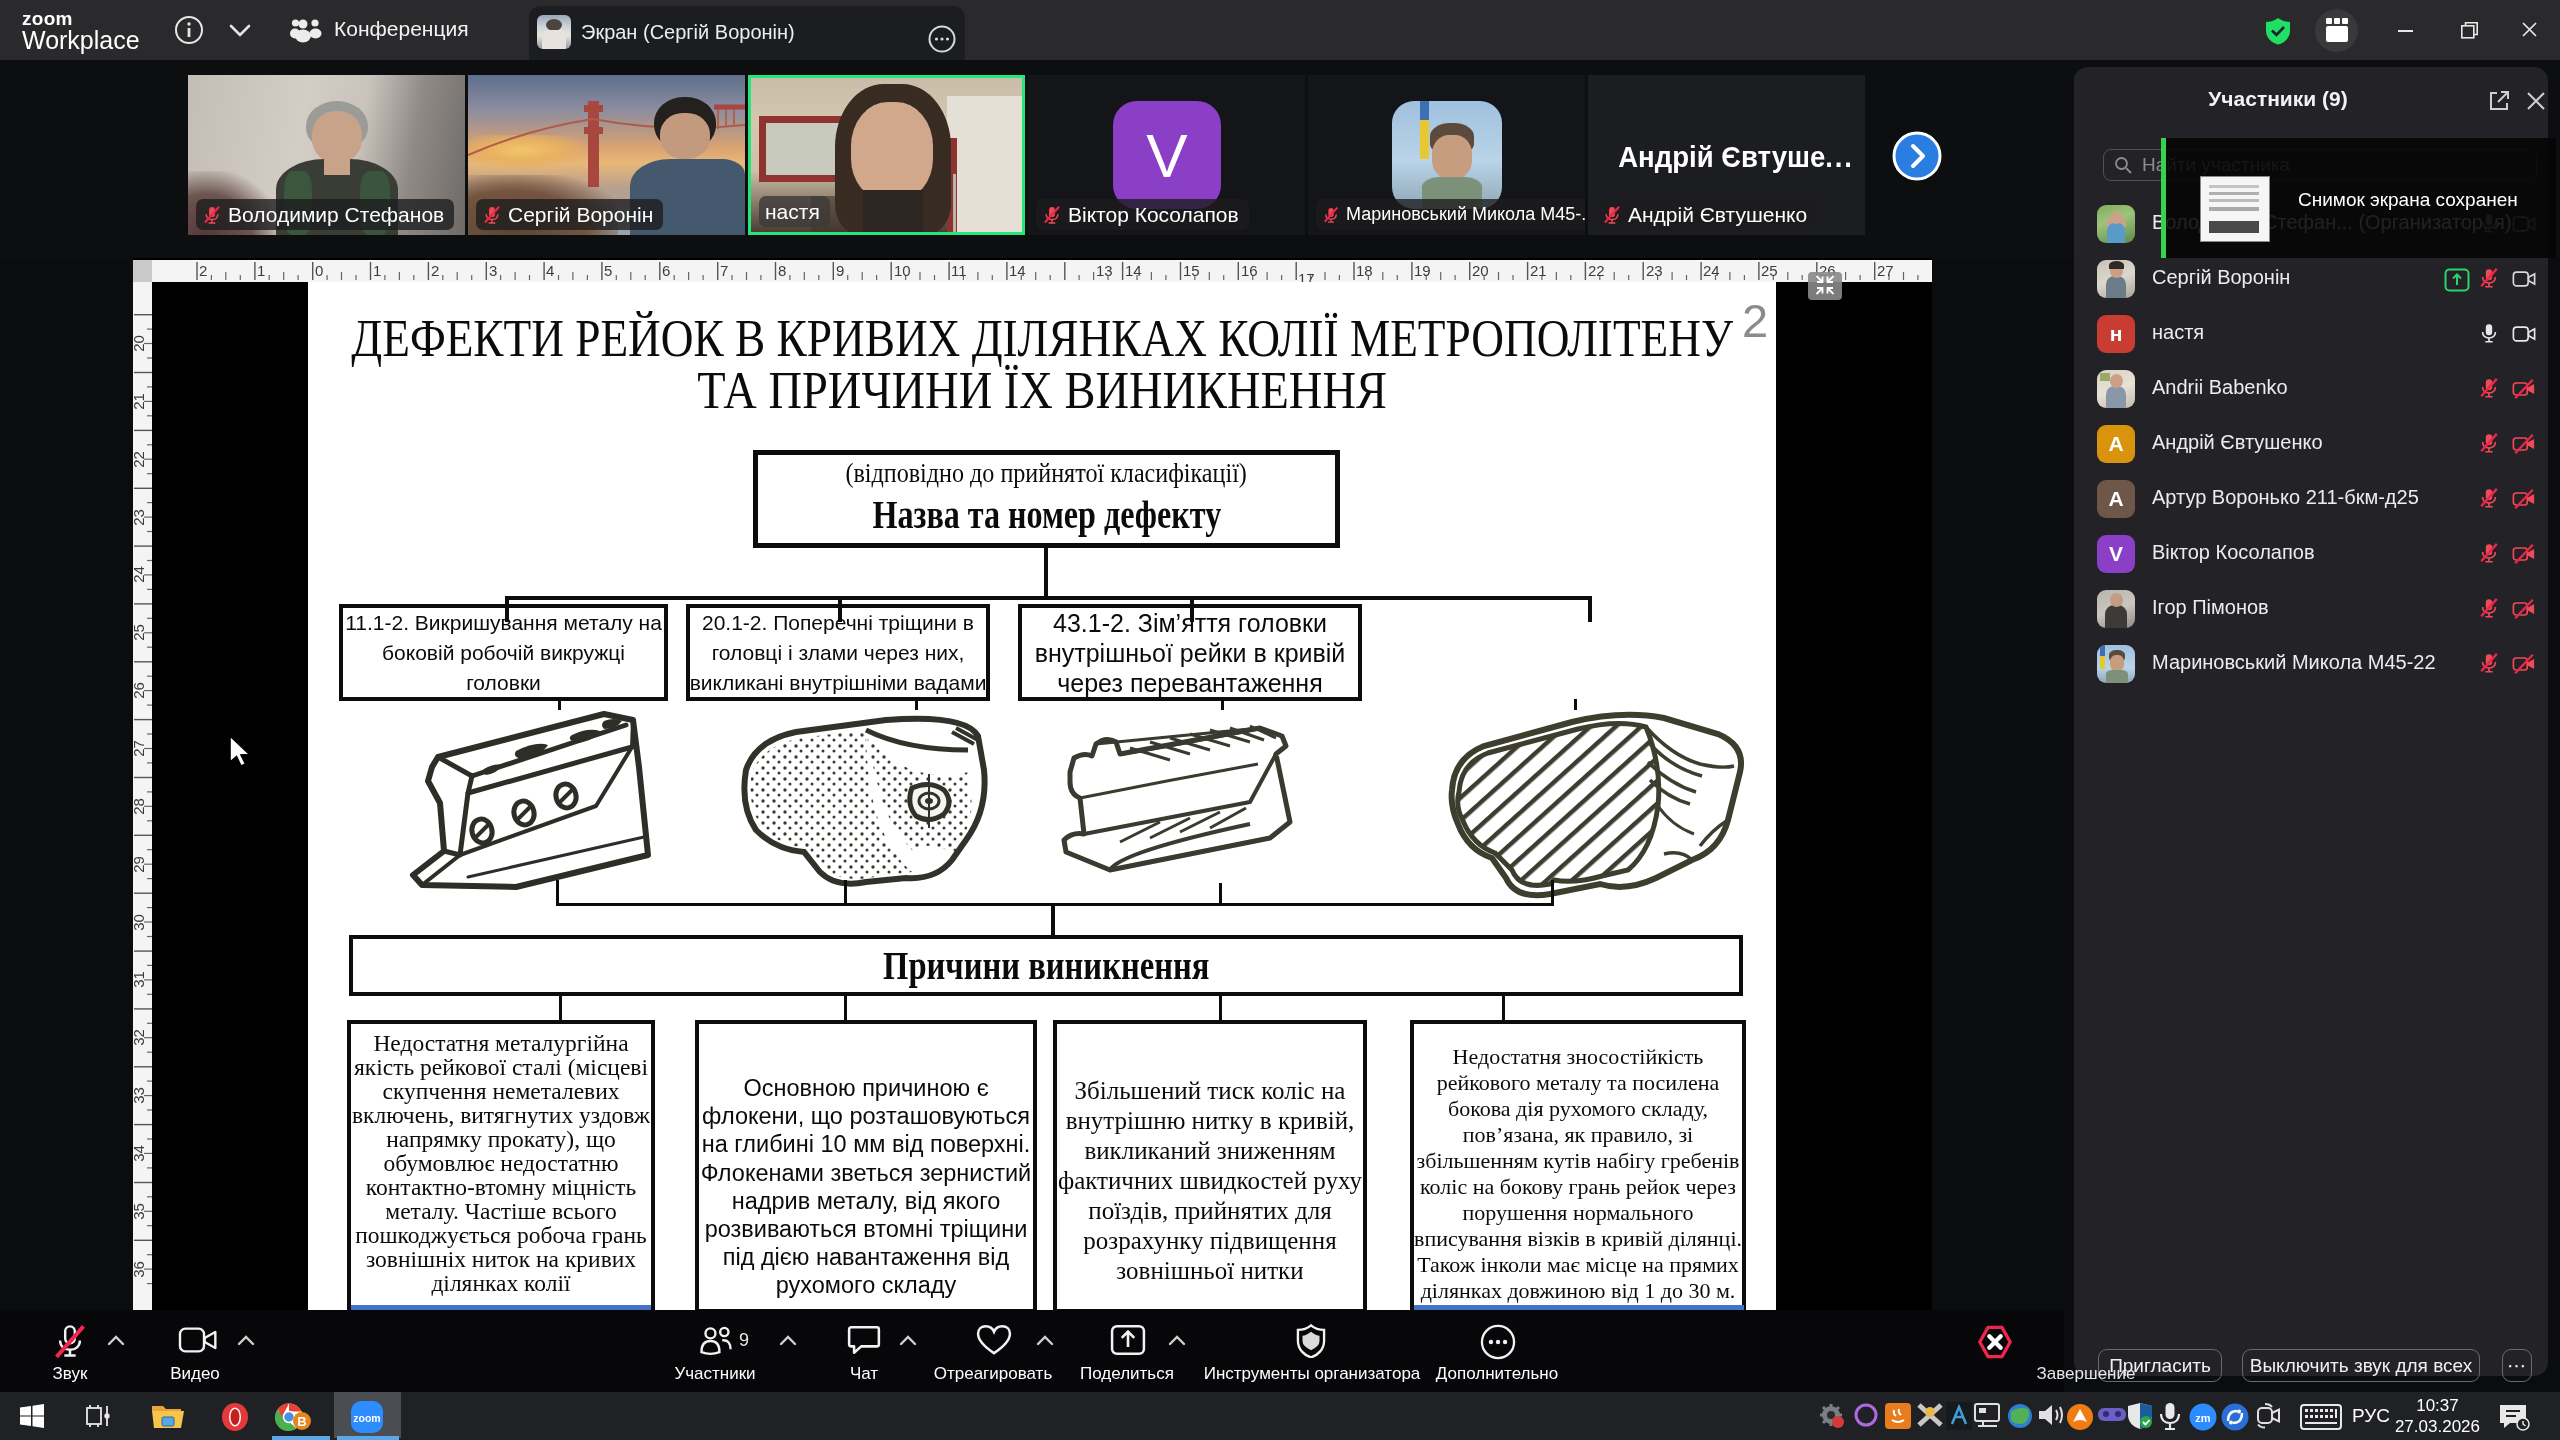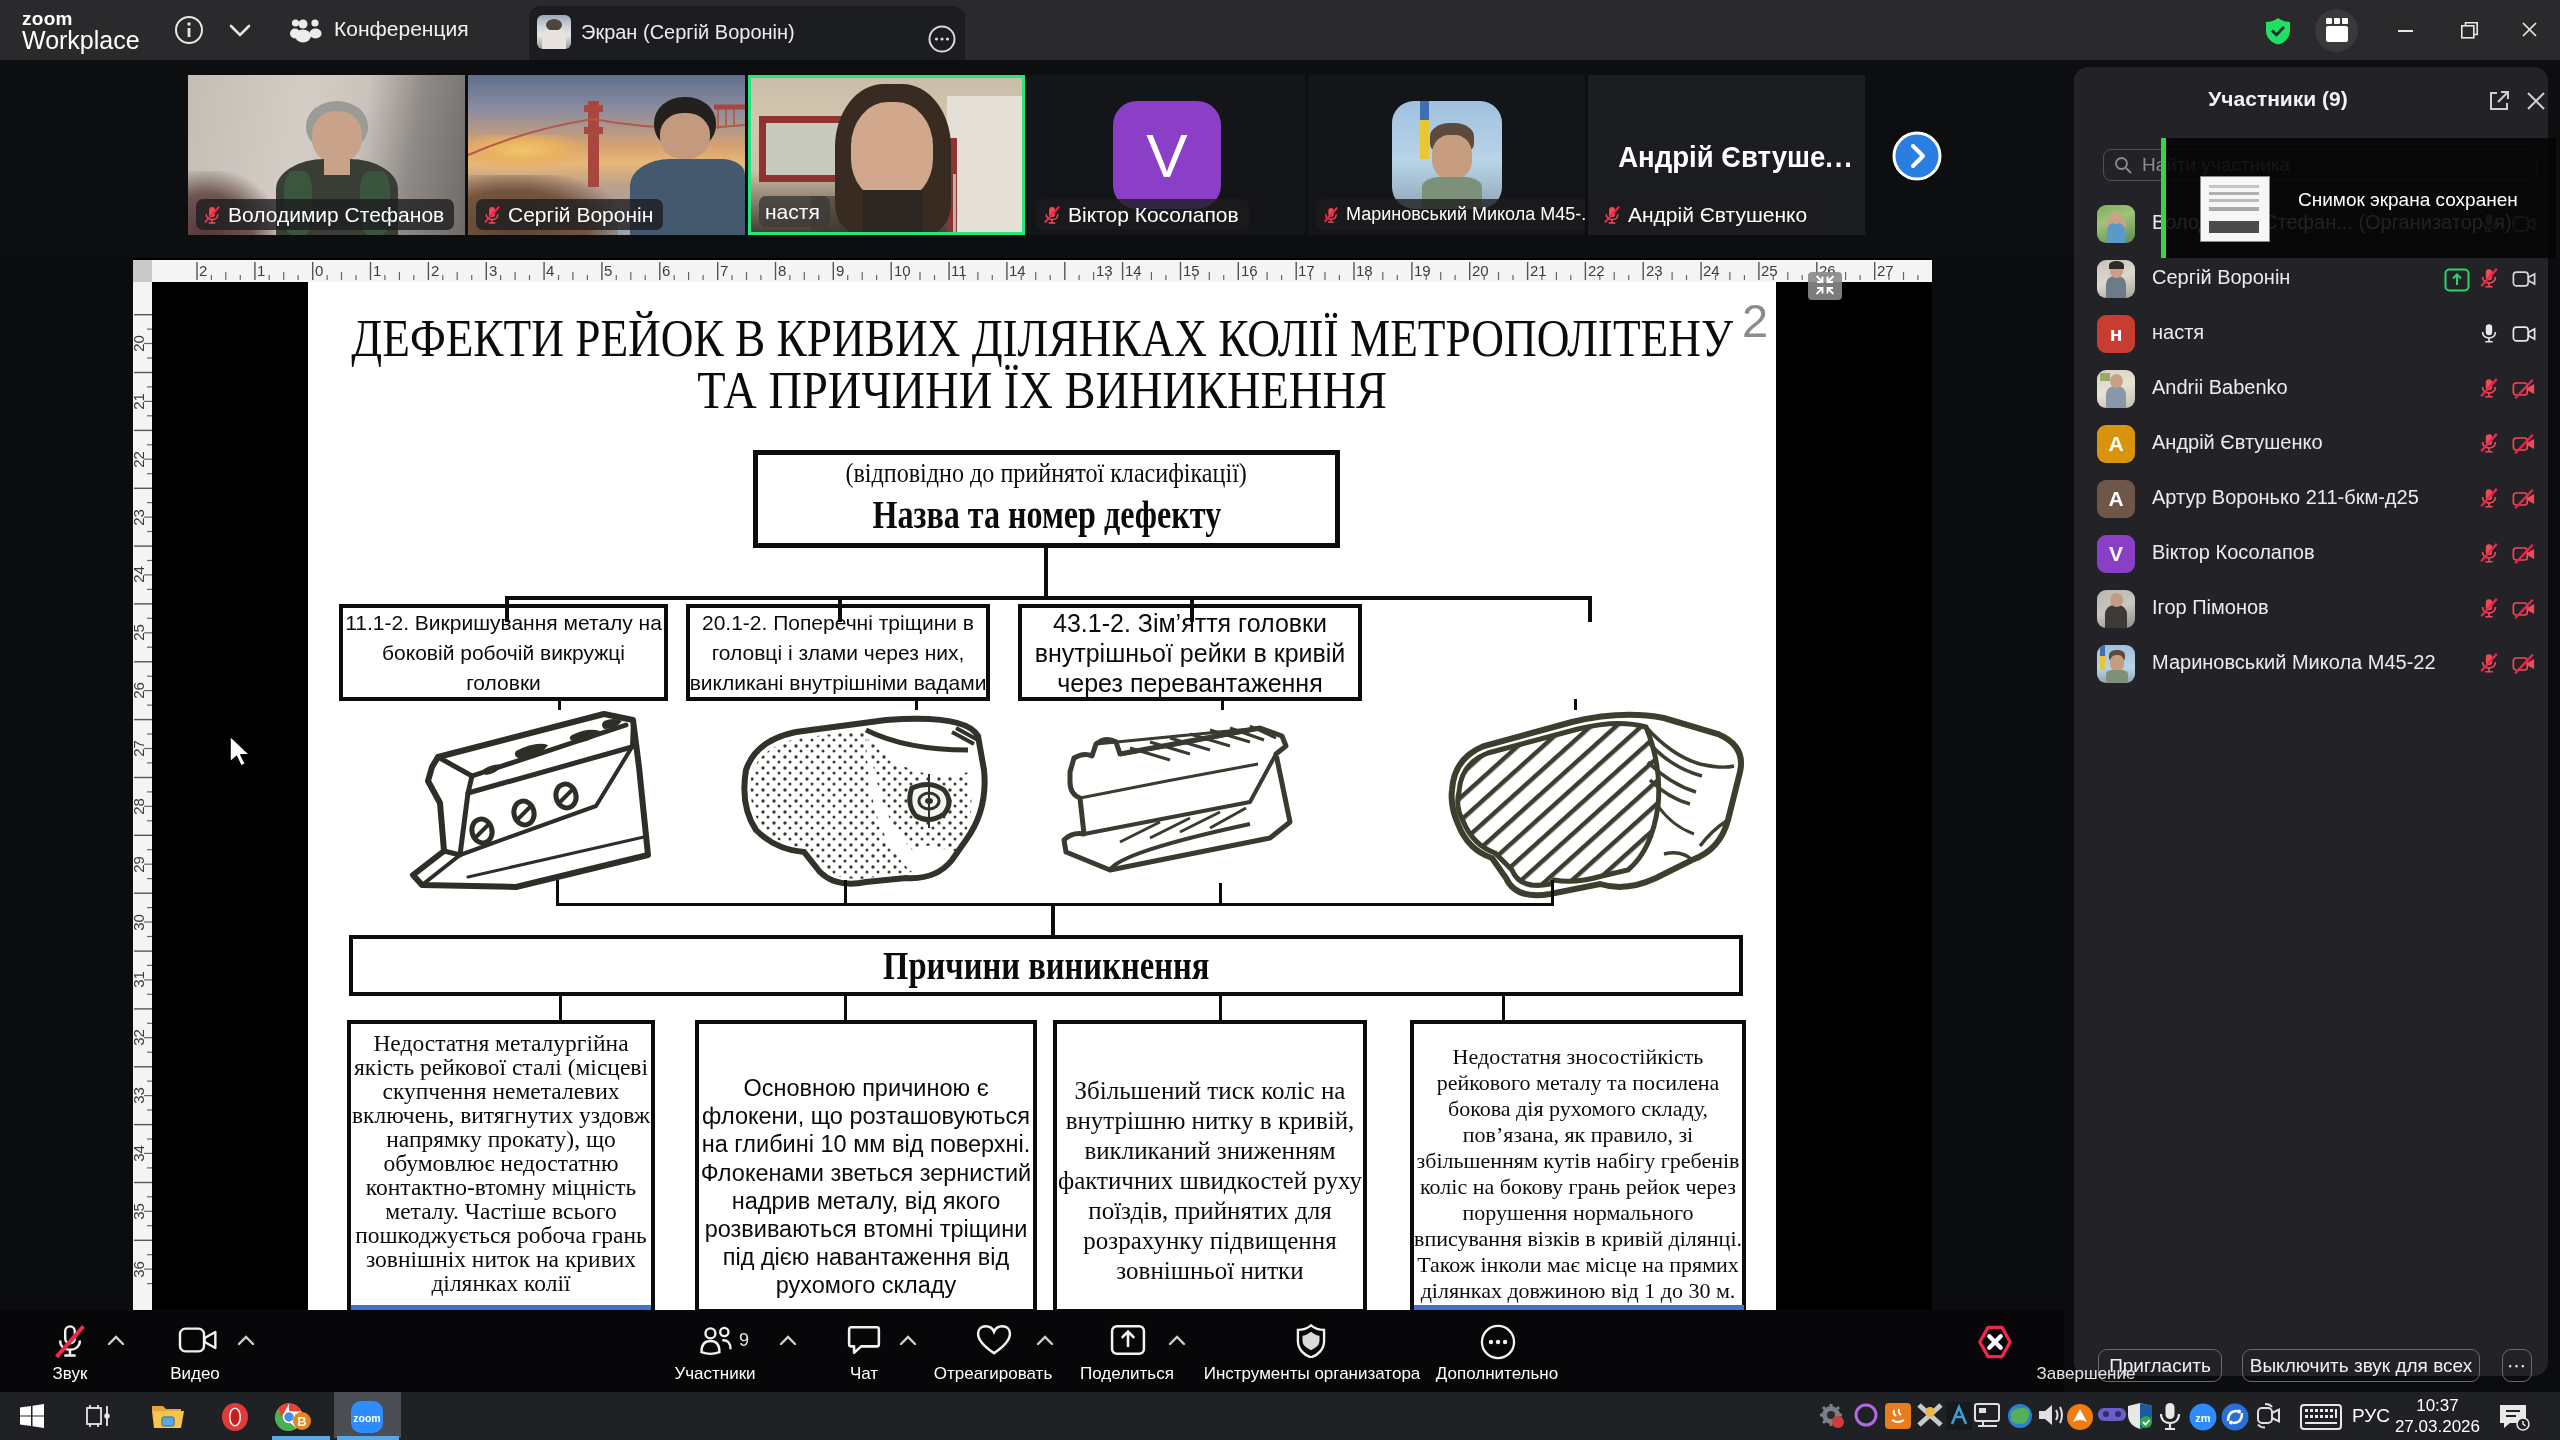--- a/index.html
+++ b/index.html
@@ -348,21 +348,21 @@
       <div class="rnum" style="left:568px;top:2px;">7</div>
       <div class="rnum" style="left:626px;top:2px;">8</div>
       <div class="rnum" style="left:684px;top:2px;">9</div>
       <div class="rnum" style="left:742px;top:2px;">10</div>
       <div class="rnum" style="left:799px;top:2px;">11</div>
       <div class="rnum" style="left:857px;top:2px;">14</div>
       <div class="rnum" style="left:900px;top:2px;padding-left:44px;">13</div>
       <div class="rnum" style="left:973px;top:2px;">14</div>
       <div class="rnum" style="left:1031px;top:2px;">15</div>
       <div class="rnum" style="left:1089px;top:2px;">16</div>
-      <div class="rnum" style="left:1146px;top:2px;">17</div>
+      <div class="rnum" style="left:1146px;top:10px;">17</div>
       <div class="rnum" style="left:1204px;top:2px;">18</div>
       <div class="rnum" style="left:1262px;top:2px;">19</div>
       <div class="rnum" style="left:1320px;top:2px;">20</div>
       <div class="rnum" style="left:1378px;top:2px;">21</div>
       <div class="rnum" style="left:1436px;top:2px;">22</div>
       <div class="rnum" style="left:1494px;top:2px;">23</div>
       <div class="rnum" style="left:1551px;top:2px;">24</div>
       <div class="rnum" style="left:1609px;top:2px;">25</div>
       <div class="rnum" style="left:1667px;top:2px;">26</div>
       <div class="rnum" style="left:1725px;top:2px;">27</div>

